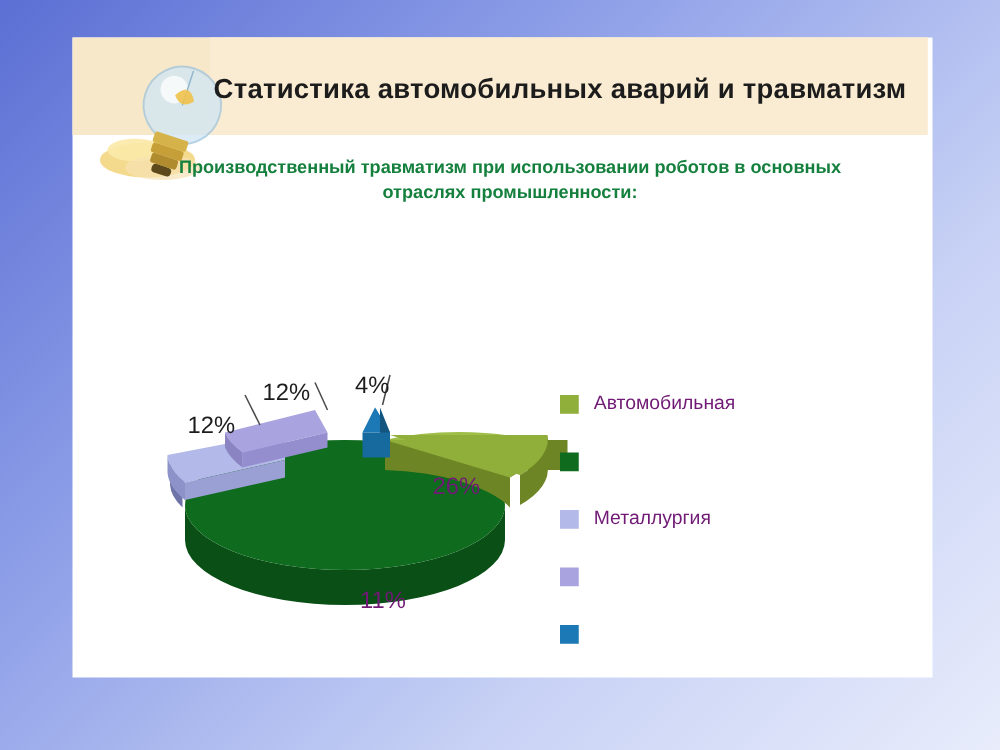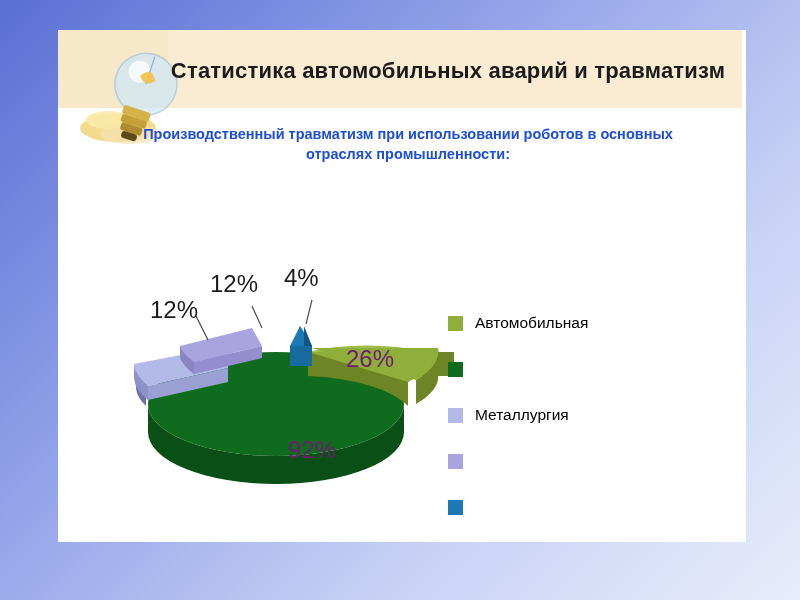--- a/index.html
+++ b/index.html
@@ -41,21 +41,21 @@
     line-height: 1.22;
     letter-spacing: 0.2px;
   }
   #subtitle {
     position: absolute;
     left: 70px; top: 95px;
     width: 560px;
     text-align: center;
     font-size: 14.5px;
     font-weight: bold;
-    color: #1d4ed8;
+    color: #15803d;
     line-height: 1.35;
   }
   
   #bulb {
     position: absolute;
     left: 20px; top: 12px;
     width: 130px; height: 115px;
   }
   
   #chart-area {
@@ -74,28 +74,29 @@
     align-items: center;
     height: 46px;
   }
   .legend-swatch {
     width: 15px; height: 15px;
     margin-right: 12px;
     flex: 0 0 auto;
   }
   .legend-label {
     font-size: 15.5px;
-    color: #000000;
+    color: #701a75;
     white-space: nowrap;
   }
   
   .dlabel {
     position: absolute;
-    font-size: 24px;
+    font-size: 19px;
     color: #1c1c1c;
+    margin-top: 34px;
   }
   .dlabel.inner { color: #701a75; }
   svg { display: block; }
 </style>
 </head>
 <body>
 
 <div id="slide">
 
   <div id="header">
@@ -171,21 +172,21 @@
         <path d="M120 116 L132 140"></path>
         <path d="M176 106 L186 128"></path>
         <path d="M236 100 L230 124"></path>
       </g>
     </svg>
 
     <div class="dlabel" style="left:74px; top:96px;">12%</div>
     <div class="dlabel" style="left:134px; top:70px;">12%</div>
     <div class="dlabel" style="left:208px; top:64px;">4%</div>
     <div class="dlabel inner" style="left:270px; top:145px;">26%</div>
-    <div class="dlabel inner" style="left:212px; top:236px;">92%</div>
+    <div class="dlabel inner" style="left:212px; top:236px;">11%</div>
 
     <div id="legend">
       <div class="legend-row">
         <span class="legend-swatch" style="background:#8faf3a"></span>
         <span class="legend-label">Автомобильная</span>
       </div>
       <div class="legend-row">
         <span class="legend-swatch" style="background:#0f6b1e"></span>
       </div>
       <div class="legend-row">

